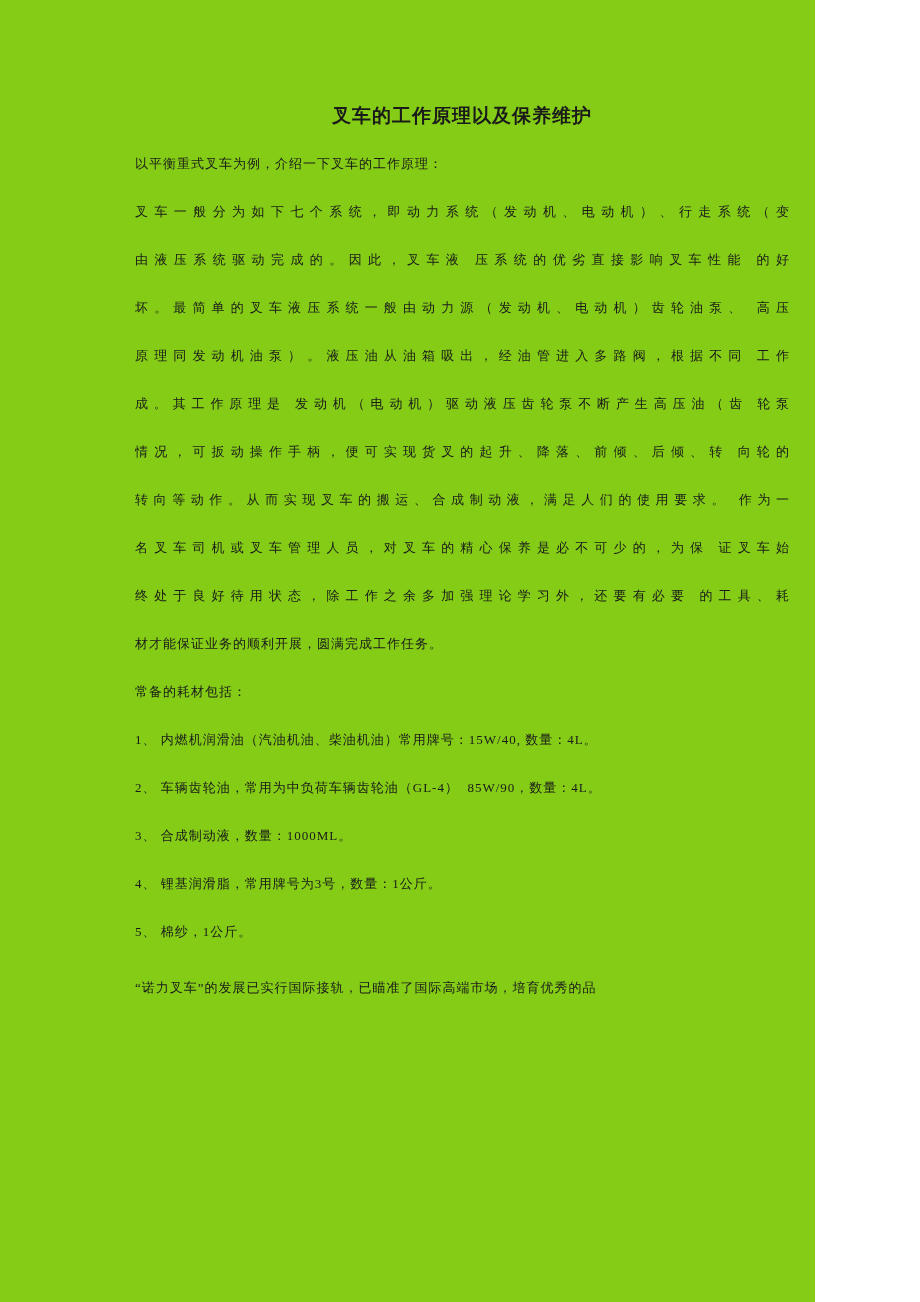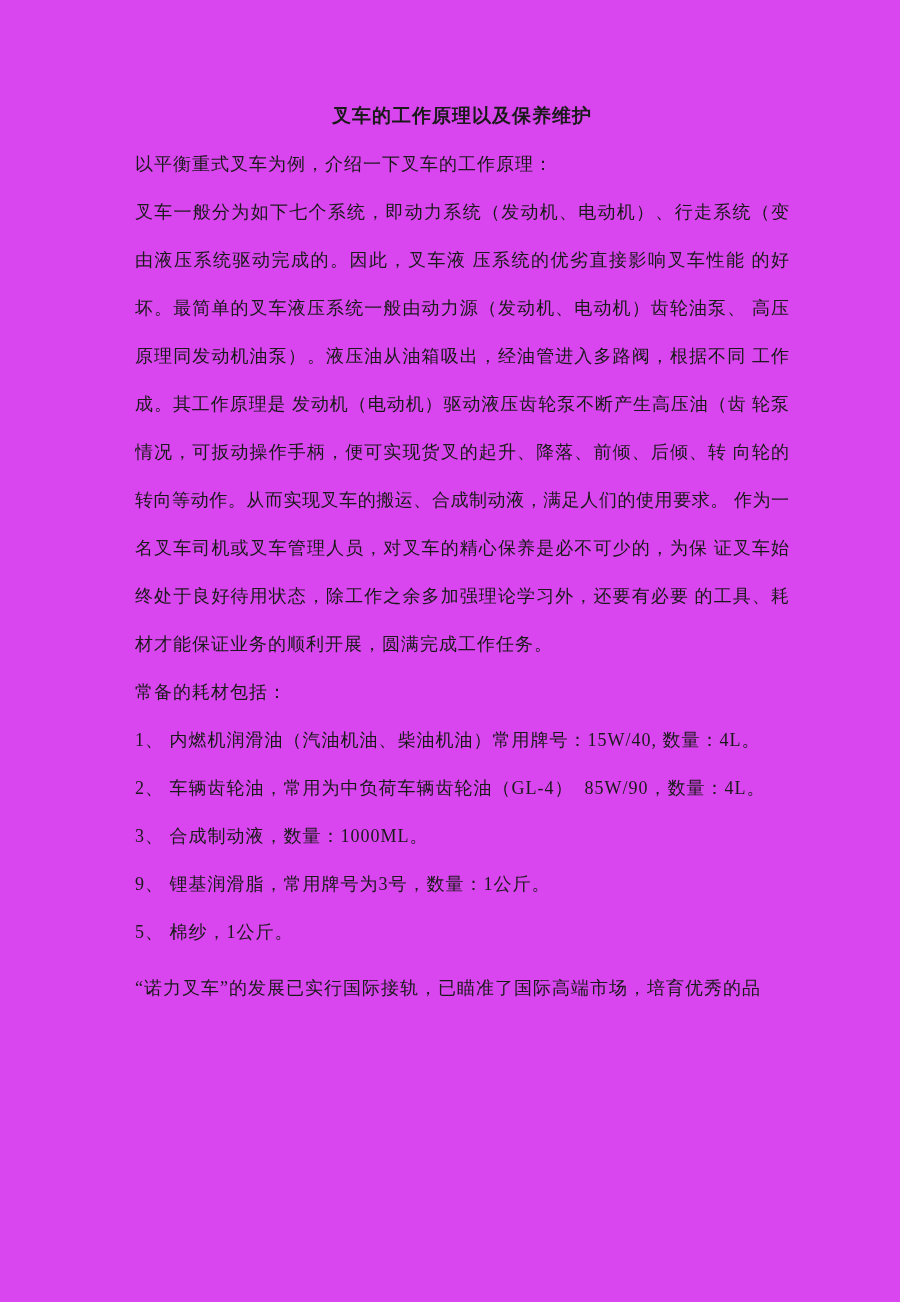--- a/index.html
+++ b/index.html
@@ -8,40 +8,40 @@
     width: 920px;
     height: 1302px;
     position: relative;
     font-family: "Liberation Serif", "DejaVu Serif", serif;
     color: #1a1a1a;
     overflow: hidden;
   }
   .page {
     position: absolute;
     left: 0; top: 0;
-    width: 900px;
+    width: 815px;
     height: 1302px;
-    background: #d946ef;
+    background: #84cc16;
   }
   .content {
     position: absolute;
     left: 135px;
     top: 92px;
     width: 654px;
   }
   .doc-title {
     font-size: 19px;
     font-weight: 700;
     text-align: center;
     height: 48px;
     line-height: 48px;
     letter-spacing: 1px;
   }
   .line {
-    font-size: 18px;
+    font-size: 13px;
     height: 48px;
     line-height: 48px;
     white-space: pre;
     letter-spacing: 1px;
   }
   .just {
     white-space: normal;
     letter-spacing: 0;
     text-align: justify;
     text-align-last: justify;
@@ -73,20 +73,20 @@
       <div class="line just">终处于良好待用状态，除工作之余多加强理论学习外，还要有必要 的工具、耗</div>
       <div class="line">材才能保证业务的顺利开展，圆满完成工作任务。</div>
     </div>
 
     <div class="line">常备的耗材包括：</div>
 
     <div>
       <div class="line">1、 内燃机润滑油（汽油机油、柴油机油）常用牌号：15W/40, 数量：4L。</div>
       <div class="line">2、 车辆齿轮油，常用为中负荷车辆齿轮油（GL-4）  85W/90，数量：4L。</div>
       <div class="line">3、 合成制动液，数量：1000ML。</div>
-      <div class="line">9、 锂基润滑脂，常用牌号为3号，数量：1公斤。</div>
+      <div class="line">4、 锂基润滑脂，常用牌号为3号，数量：1公斤。</div>
       <div class="line">5、 棉纱，1公斤。</div>
     </div>
 
     <div class="line closing">“诺力叉车”的发展已实行国际接轨，已瞄准了国际高端市场，培育优秀的品</div>
 
   </div>
 </div>
 
 </body></html>

